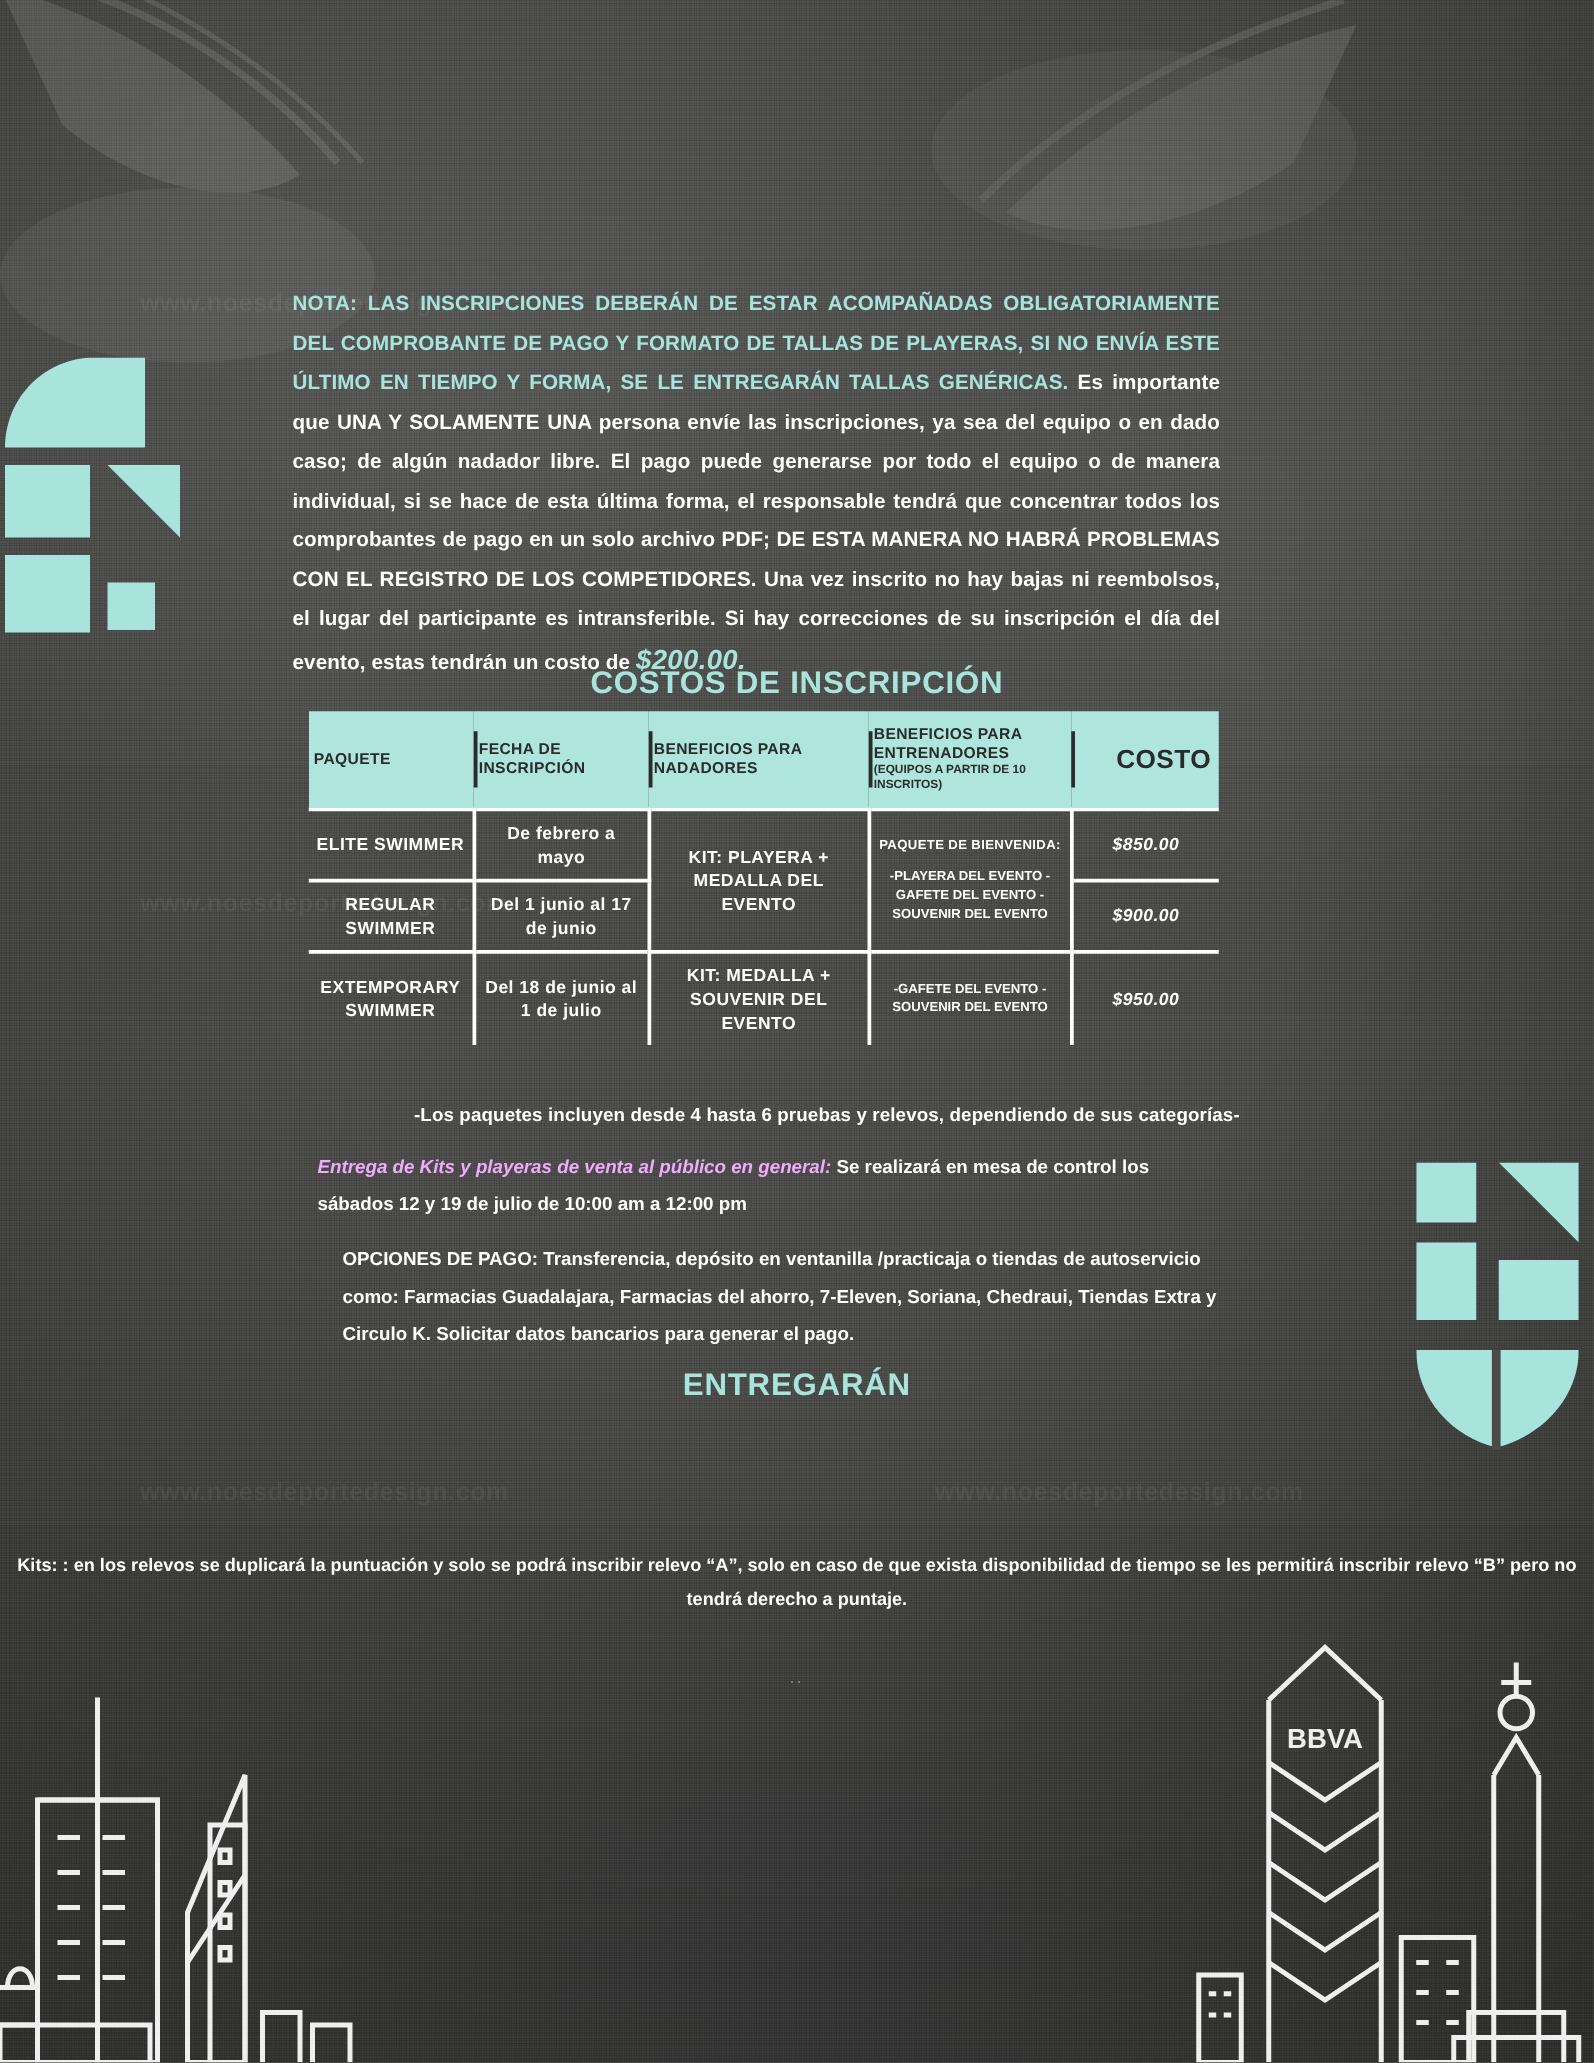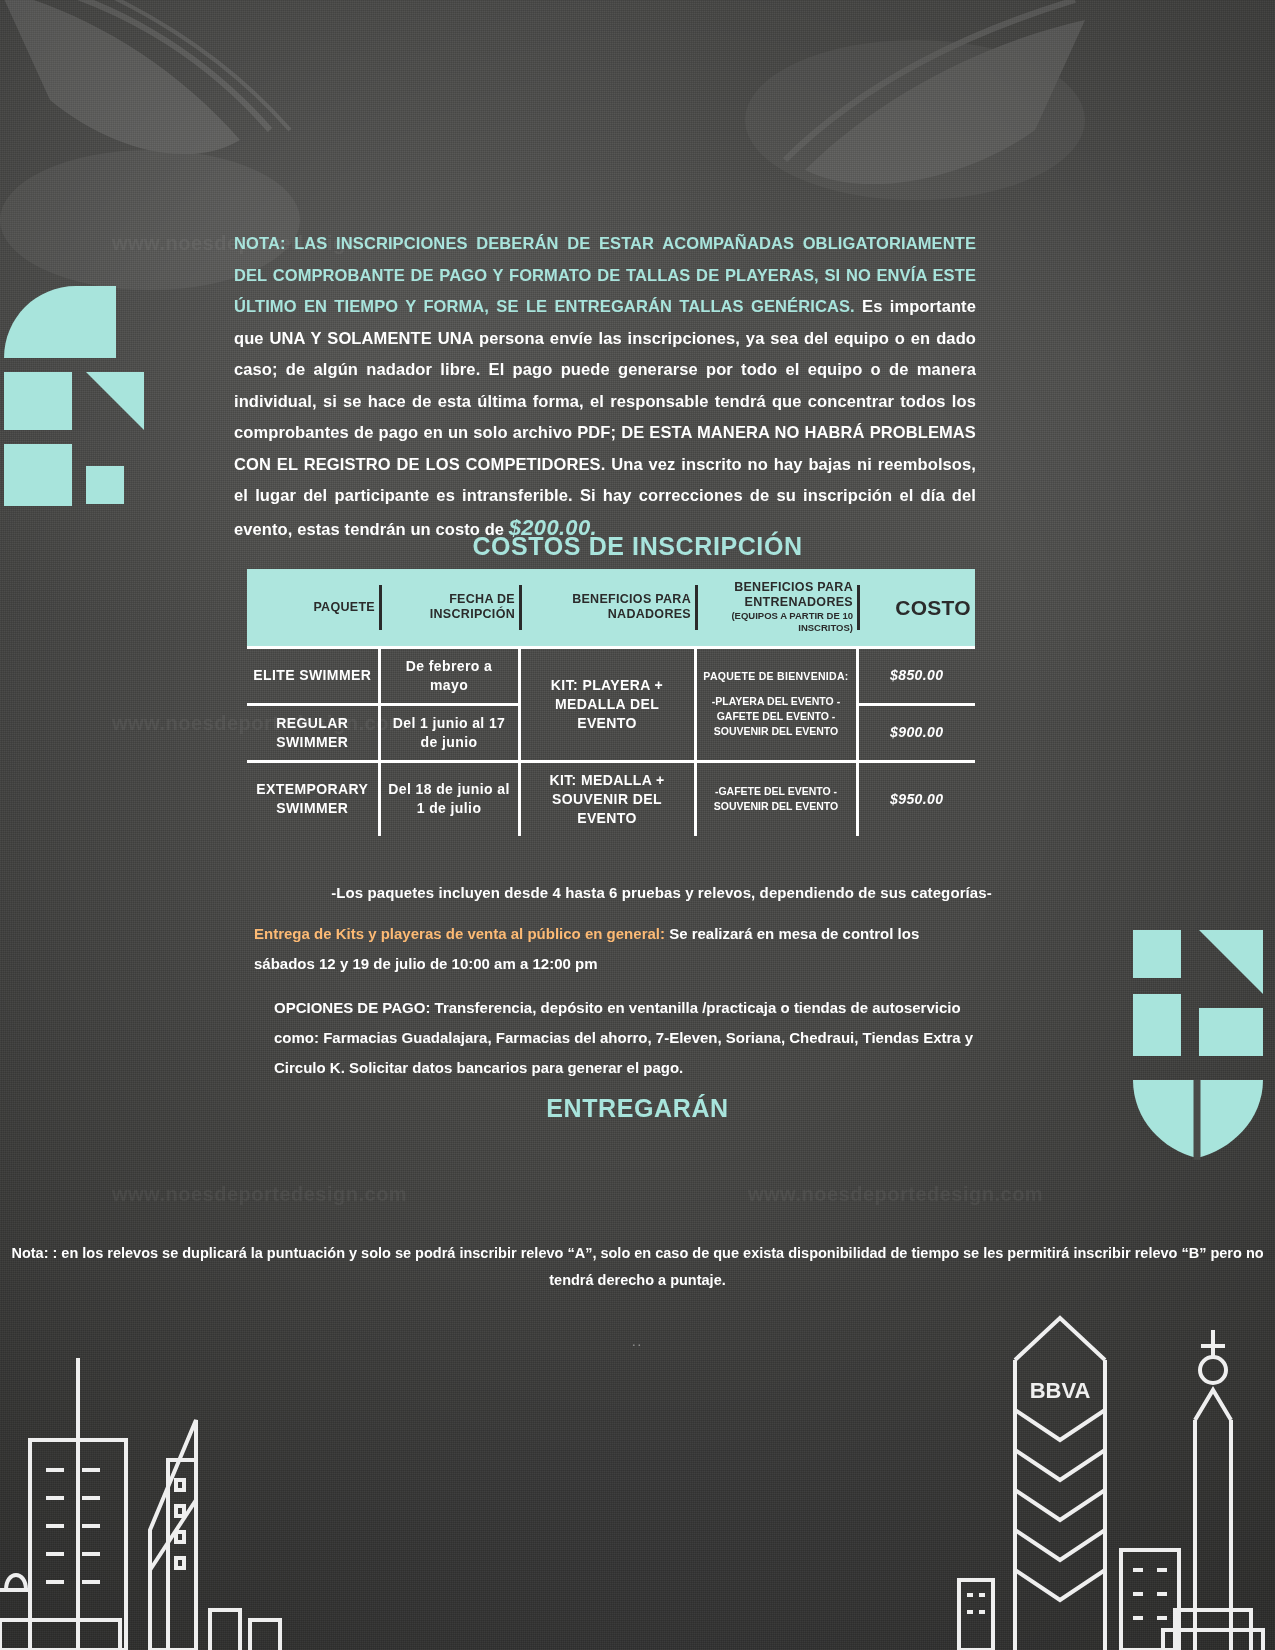--- a/index.html
+++ b/index.html
@@ -145,21 +145,21 @@
     border-collapse: collapse;
     table-layout: fixed;
   }
   .cost-table thead th {
     background: #aee6de;
     color: #2b2b2b;
     font-size: 12.5px;
     font-weight: 800;
     letter-spacing: .3px;
     line-height: 15px;
-    text-align: right;
+    text-align: left;
     padding: 10px 4px;
     height: 78px;
     vertical-align: middle;
     position: relative;
   }
   .cost-table thead th + th::before {
     content: "";
     position: absolute;
     left: 0; top: 16px; bottom: 16px;
     width: 3px;
@@ -229,21 +229,21 @@
   }
   .note-kits {
     position: absolute;
     top: 919px;
     left: 254px;
     width: 730px;
     font-size: 15px;
     line-height: 30px;
     font-weight: 600;
   }
-  .note-kits .mint { color: #fdba74; font-weight: 800; }
+  .note-kits .mint { color: #f0abfc; font-weight: 800; font-style: italic; }
 
   .note-payment {
     position: absolute;
     top: 993px;
     left: 254px;
     width: 730px;
     font-size: 15px;
     line-height: 30px;
     font-weight: 600;
     margin-left: 20px;
@@ -429,17 +429,17 @@
 
   <div class="note-packages">-Los paquetes incluyen desde 4 hasta 6 pruebas y relevos, dependiendo de sus categorías-</div>
 
   <p class="note-kits"><span class="mint">Entrega de Kits y playeras de venta al público en general:</span><span> Se realizará en mesa de control los sábados 12 y 19 de julio de 10:00 am a 12:00 pm</span></p>
 
   <p class="note-payment"><span class="lead">OPCIONES DE PAGO:</span><span> Transferencia, depósito en ventanilla /practicaja o tiendas de autoservicio como: Farmacias Guadalajara, Farmacias del ahorro, 7-Eleven, Soriana, Chedraui, Tiendas Extra y  Circulo K. Solicitar datos bancarios para generar el pago.</span></p>
 
   <h2 class="section-title title-punt">ENTREGARÁN</h2>
 
 
-  <p class="points-note"><span class="lead">Nota: :</span><span> en los relevos se duplicará la puntuación y solo se podrá inscribir relevo “A”, solo en caso de que exista disponibilidad de tiempo se les permitirá inscribir relevo “B” pero no tendrá derecho a puntaje.</span></p>
+  <p class="points-note"><span class="lead">Kits: :</span><span> en los relevos se duplicará la puntuación y solo se podrá inscribir relevo “A”, solo en caso de que exista disponibilidad de tiempo se les permitirá inscribir relevo “B” pero no tendrá derecho a puntaje.</span></p>
 
   <div class="dots">..</div>
 
 </div>
 
 </body></html>

